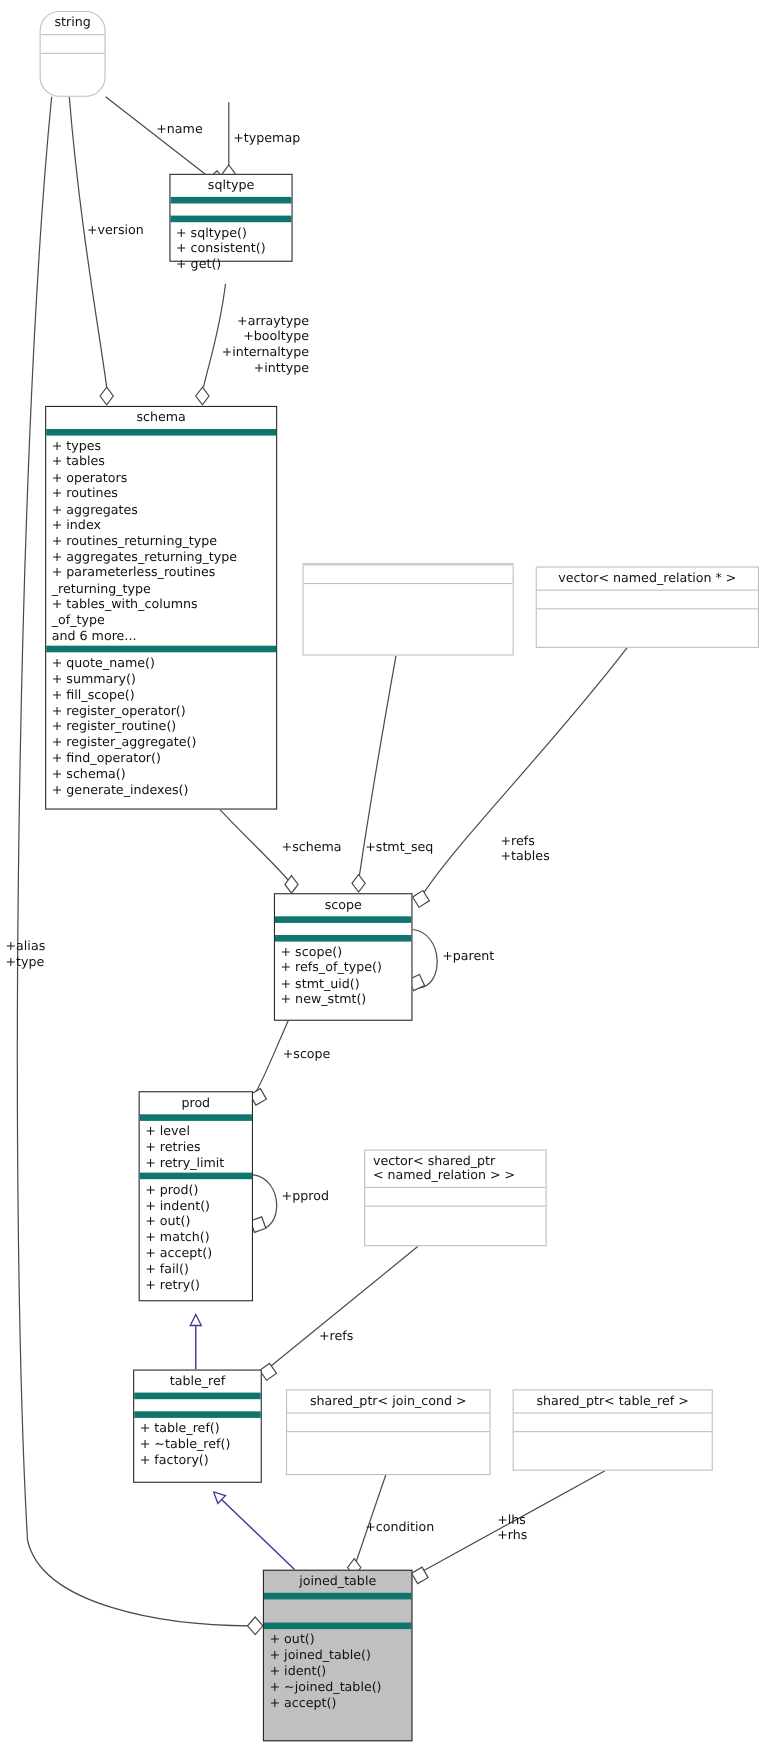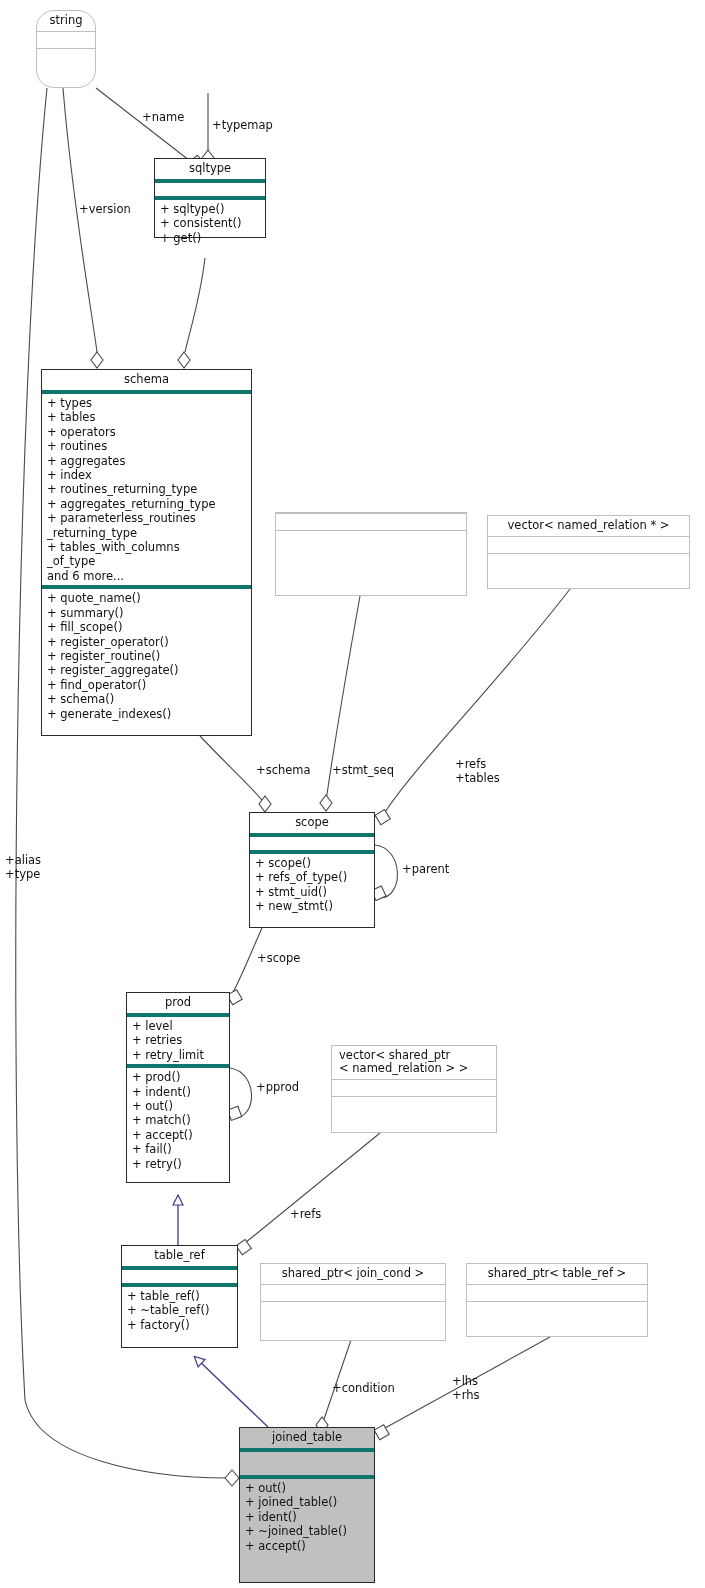--- a/index.html
+++ b/index.html
@@ -9,21 +9,21 @@
   #canvas{position:absolute;left:0;top:0;width:705px;height:1588px;overflow:hidden;}
   svg#edges{position:absolute;left:0;top:0;width:705px;height:1588px;}
 
   .node{position:absolute;box-sizing:border-box;background:#ffffff;}
   .node.solid{border:1px solid #2a2a2a;}
   .node.light{border:1px solid #bfbfbf;}
   .node.hl{background:#c0c0c0;border:1px solid #2a2a2a;}
 
   .n-title{text-align:center;font-size:11.5px;color:#111;line-height:13px;
            padding:3px 3px 4px 3px;box-sizing:border-box;}
-  .sep-solid{border-top:4px solid #0f766e;}
+  .sep-solid{border-top:6px solid #0f766e;}
   .sep-light{border-top:1px solid #bfbfbf;}
   .n-sec{box-sizing:border-box;padding:2px 4px 2px 5px;font-size:11.5px;
          color:#111;line-height:14.4px;}
   .n-sec div{white-space:pre;}
   .empty{height:17px;}
 
   .lbl{position:absolute;font-size:11.5px;color:#111;line-height:14.4px;
        white-space:pre;}
   .lbl.r{text-align:right;}
 </style>
@@ -219,20 +219,24 @@
       <div>+ joined_table()</div>
       <div>+ ident()</div>
       <div>+ ~joined_table()</div>
       <div>+ accept()</div>
     </div>
   </div>
 
   <div class="lbl" style="left:142px;top:110px;">+name</div>
   <div class="lbl" style="left:212px;top:118px;">+typemap</div>
   <div class="lbl" style="left:79px;top:202px;">+version</div>
+  <div class="lbl r" style="left:145px;top:284px;width:136px;white-space:pre-line;">+arraytype
++booltype
++internaltype
++inttype</div>
   <div class="lbl" style="left:256px;top:763px;">+schema</div>
   <div class="lbl" style="left:332px;top:763px;">+stmt_seq</div>
   <div class="lbl" style="left:455px;top:757px;white-space:pre-line;">+refs
 +tables</div>
   <div class="lbl" style="left:402px;top:862px;">+parent</div>
   <div class="lbl" style="left:257px;top:951px;">+scope</div>
   <div class="lbl" style="left:256px;top:1080px;">+pprod</div>
   <div class="lbl" style="left:290px;top:1207px;">+refs</div>
   <div class="lbl" style="left:5px;top:853px;white-space:pre-line;">+alias
 +type</div>

